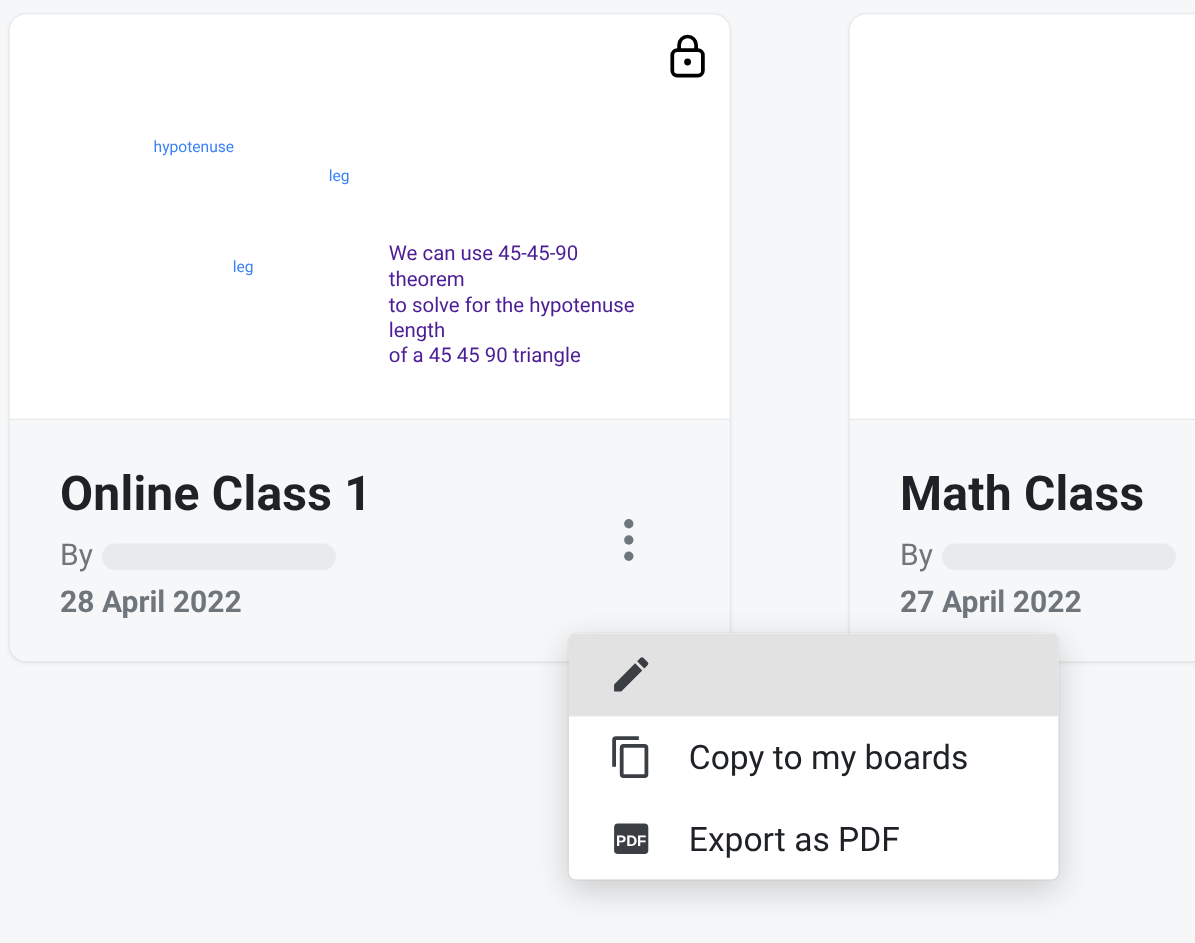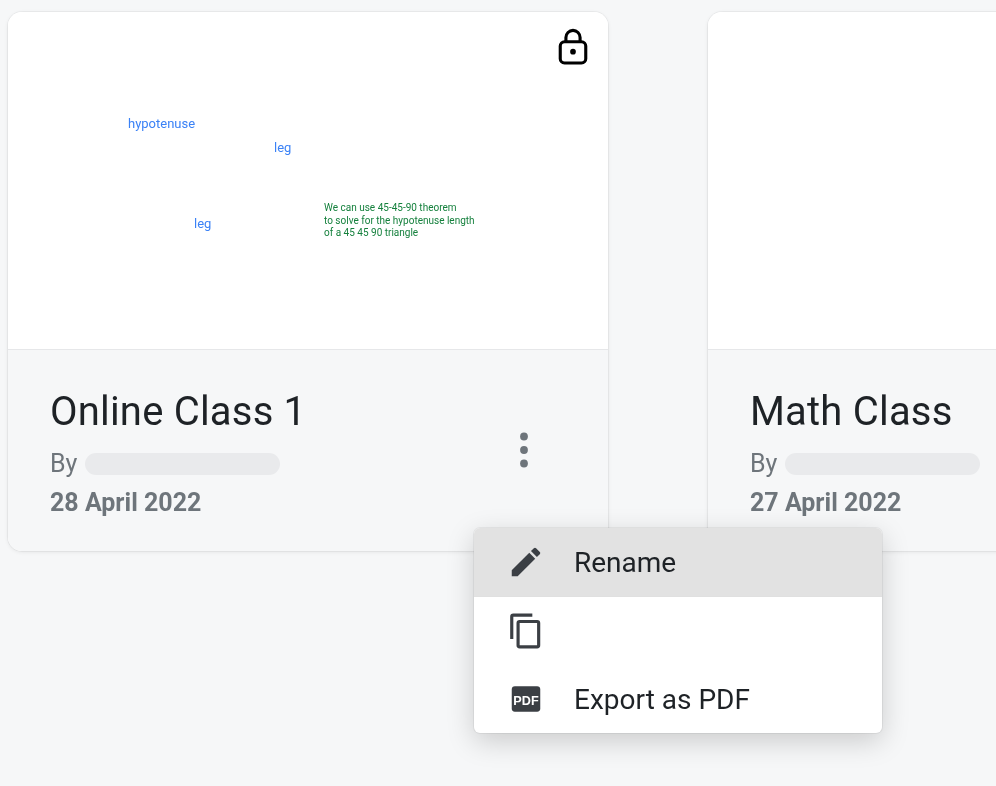--- a/index.html
+++ b/index.html
@@ -35,33 +35,33 @@
     top: 14px;
     right: 18px;
   }
   .preview-label {
     position: absolute;
     font-size: 13px;
     color: #3b82f6;
   }
   .preview-note {
     position: absolute;
-    font-size: 10px;
-    color: #15803d;
+    font-size: 17px;
+    color: #4c1d95;
     line-height: 1.25;
     width: 220px;
   }
   .card-info {
     background: #f6f7f8;
     padding: 38px 40px 34px 42px;
     position: relative;
   }
   .card-title {
     font-size: 40px;
-    font-weight: 400;
+    font-weight: 700;
     color: #1e2226;
     letter-spacing: 0.2px;
   }
   .byline {
     margin-top: 14px;
     display: flex;
     align-items: center;
     font-size: 25px;
     color: #6e757b;
   }
@@ -183,29 +183,29 @@
 
 </div>
 
 <div class="context-menu">
   <div class="menu-item hovered">
     <span class="menu-icon">
       <svg width="38" height="38" viewBox="0 0 24 24">
         <path d="M3 17.25V21h3.75L17.81 9.94l-3.75-3.75L3 17.25zM20.71 7.04a1 1 0 0 0 0-1.41l-2.34-2.34a1 1 0 0 0-1.41 0l-1.83 1.83 3.75 3.75 1.83-1.83z" fill="#3b3f44"></path>
       </svg>
     </span>
-    <span>Rename</span>
   </div>
   <div class="menu-divider"></div>
   <div class="menu-item">
     <span class="menu-icon">
       <svg width="38" height="38" viewBox="0 0 24 24">
         <path d="M16 1H4a2 2 0 0 0-2 2v14h2V3h12V1zm3 4H8a2 2 0 0 0-2 2v14a2 2 0 0 0 2 2h11a2 2 0 0 0 2-2V7a2 2 0 0 0-2-2zm0 16H8V7h11v14z" fill="#3b3f44"></path>
       </svg>
     </span>
+    <span>Copy to my boards</span>
   </div>
   <div class="menu-item">
     <span class="menu-icon">
       <svg width="38" height="38" viewBox="0 0 24 24">
         <rect x="3" y="4" width="18" height="16" rx="2" fill="#3b3f44"></rect>
         <text x="12" y="16" text-anchor="middle" font-family="Arial, sans-serif" font-size="8" font-weight="700" fill="#fff">PDF</text>
       </svg>
     </span>
     <span>Export as PDF</span>
   </div>

